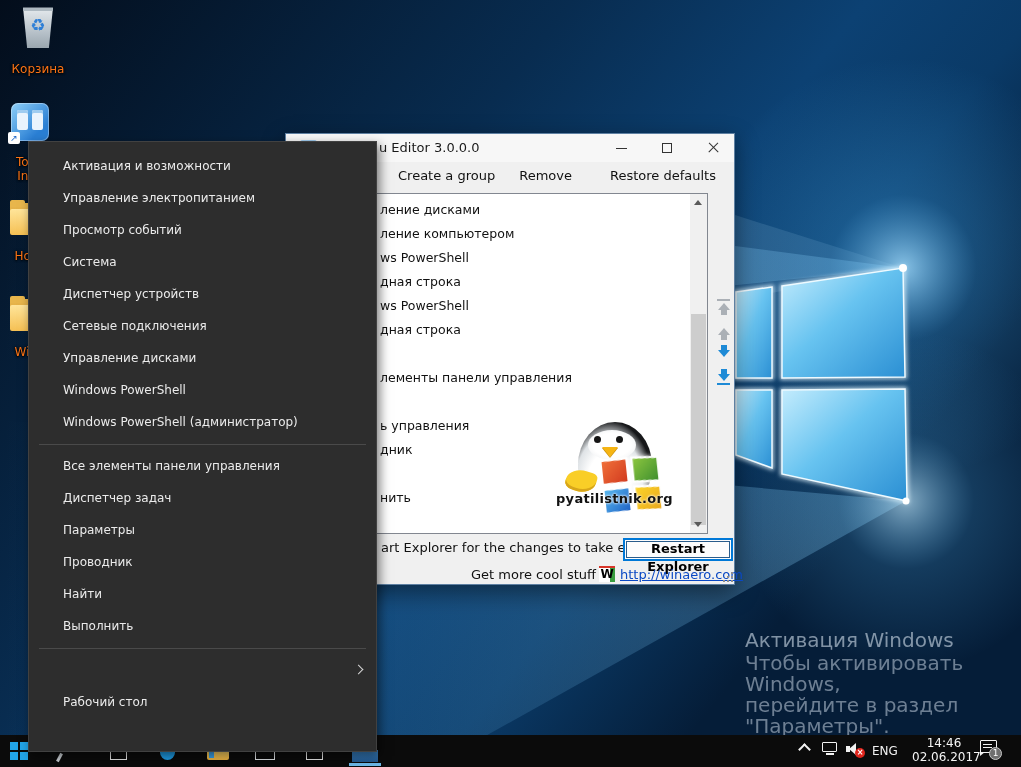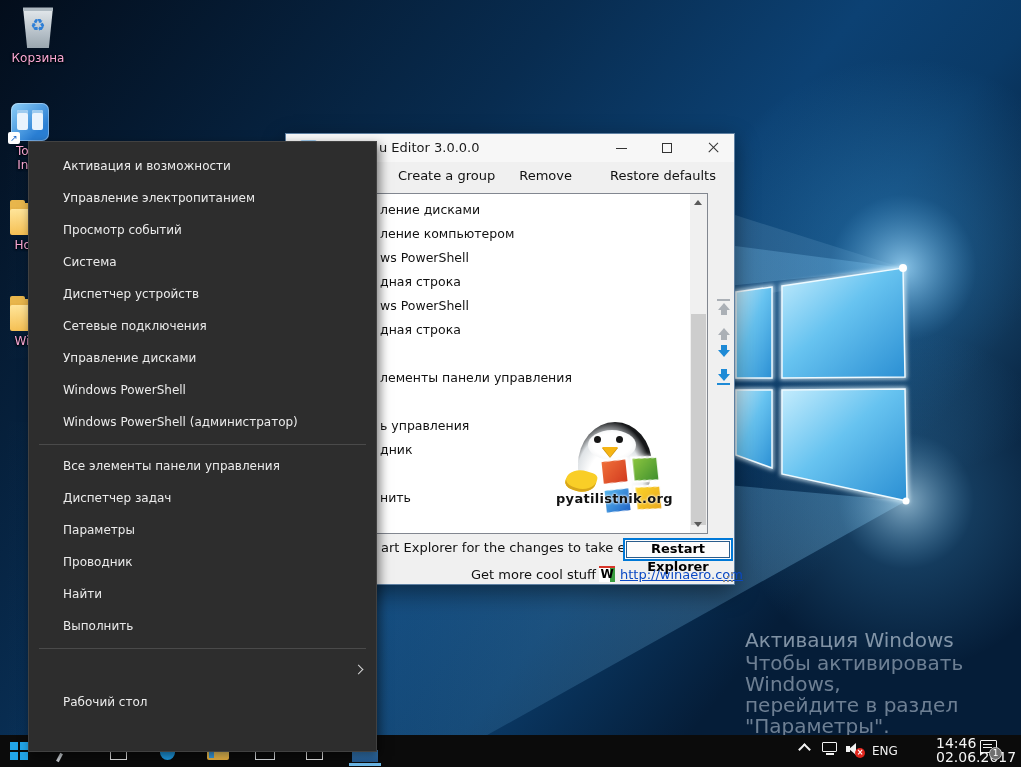--- a/index.html
+++ b/index.html
@@ -11,21 +11,21 @@
   .wallpaper { position:absolute; inset:0; z-index:0; }
   .wallpaper svg { position:absolute; inset:0; }
 
   
   .activation { position:absolute; left:745px; top:627px; z-index:1; }
   .activation .t { font-size:20px; color:rgba(205,218,230,.62); line-height:26px; }
   .activation .l { font-size:20px; color:rgba(195,208,222,.55); line-height:21px; }
 
   
   .dicon { position:absolute; z-index:1; width:56px; text-align:center; }
-  .dicon .lbl { margin-top:3px; font-size:12px; color:#f9a8d4; line-height:14px;
+  .dicon .lbl { margin-top:14px; font-size:12px; color:#f97316; line-height:14px;
                 text-shadow:0 1px 2px #000, 0 0 3px #000; }
   .bin-body { position:relative; width:34px; height:42px; margin:0 auto;
               background:linear-gradient(180deg,#e9edf0,#b9c3cb 60%,#9aa6af);
               clip-path:polygon(6% 4%,94% 4%,82% 100%,18% 100%); }
   .bin-lid  { position:absolute; left:-2px; top:0; width:38px; height:5px; background:#aeb9c1; border-radius:2px; }
   .bin-sym  { position:absolute; left:0; right:0; top:9px; font-size:17px; color:#2f7fd6; }
   .tc-icon  { position:relative; width:38px; height:38px; margin:0 auto; border-radius:7px;
               background:linear-gradient(135deg,#8fd0f8,#2a7fd4 75%); box-shadow:inset 0 0 0 1px rgba(255,255,255,.35); }
   .tc-p1,.tc-p2 { position:absolute; top:7px; width:11px; height:20px; background:#eaf4fd; border-radius:2px;
               box-shadow:inset 0 3px 0 #9fccf0; }
@@ -153,22 +153,22 @@
                   border-left:2px solid #f2f2f2; border-top:2px solid #f2f2f2; transform:rotate(45deg); }
   .tray-net { position:absolute; left:821px; top:741px; width:18px; height:14px; z-index:6; }
   .tray-net .scr { position:absolute; left:1px; top:1px; width:15px; height:10px; border:1.5px solid #f2f2f2; border-radius:1px; }
   .tray-net .stand { position:absolute; left:5px; top:12px; width:8px; height:1.6px; background:#f2f2f2; }
   .tray-vol { position:absolute; left:846px; top:742px; width:18px; height:14px; z-index:6; }
   .tray-vol .box { position:absolute; left:0; top:4px; width:4px; height:6px; background:#f2f2f2; }
   .tray-vol .cone { position:absolute; left:3px; top:1px; border-top:6px solid transparent; border-bottom:6px solid transparent; border-right:7px solid #f2f2f2; }
   .tray-vol .mute { position:absolute; left:9px; top:6px; width:10px; height:10px; border-radius:50%; background:#e0251c;
                     color:#fff; font-size:8px; line-height:10px; text-align:center; font-weight:700; }
   .tray-lang { position:absolute; left:872px; top:744px; font-size:12px; color:#f2f2f2; z-index:6; }
-  .tray-clock { position:absolute; left:936px; top:736px; width:64px; text-align:left; color:#f5f5f5;
-                font-size:14px; line-height:14px; z-index:6; }
+  .tray-clock { position:absolute; left:912px; top:736px; width:64px; text-align:center; color:#f5f5f5;
+                font-size:12px; line-height:14px; z-index:6; }
   .tray-ac { position:absolute; left:980px; top:740px; width:17px; height:13px; z-index:6;
              border:1.5px solid #f2f2f2; border-radius:1px; }
   .tray-ac::after { content:""; position:absolute; left:-1px; bottom:-4px; width:5px; height:4px; background:#f2f2f2;
                     clip-path:polygon(0 0,100% 0,0 100%); }
   .tray-ac .ln { position:absolute; left:2px; width:9px; height:1.2px; background:#f2f2f2; }
   .ln1 { top:3px; } .ln2 { top:6px; }
   .ac-badge { position:absolute; left:989px; top:747px; width:13px; height:13px; border-radius:50%; z-index:7;
               background:#6f6f6f; border:1px solid #c9c9c9; color:#fff; font-size:9px; line-height:11px; text-align:center; }
 </style>
 </head>

